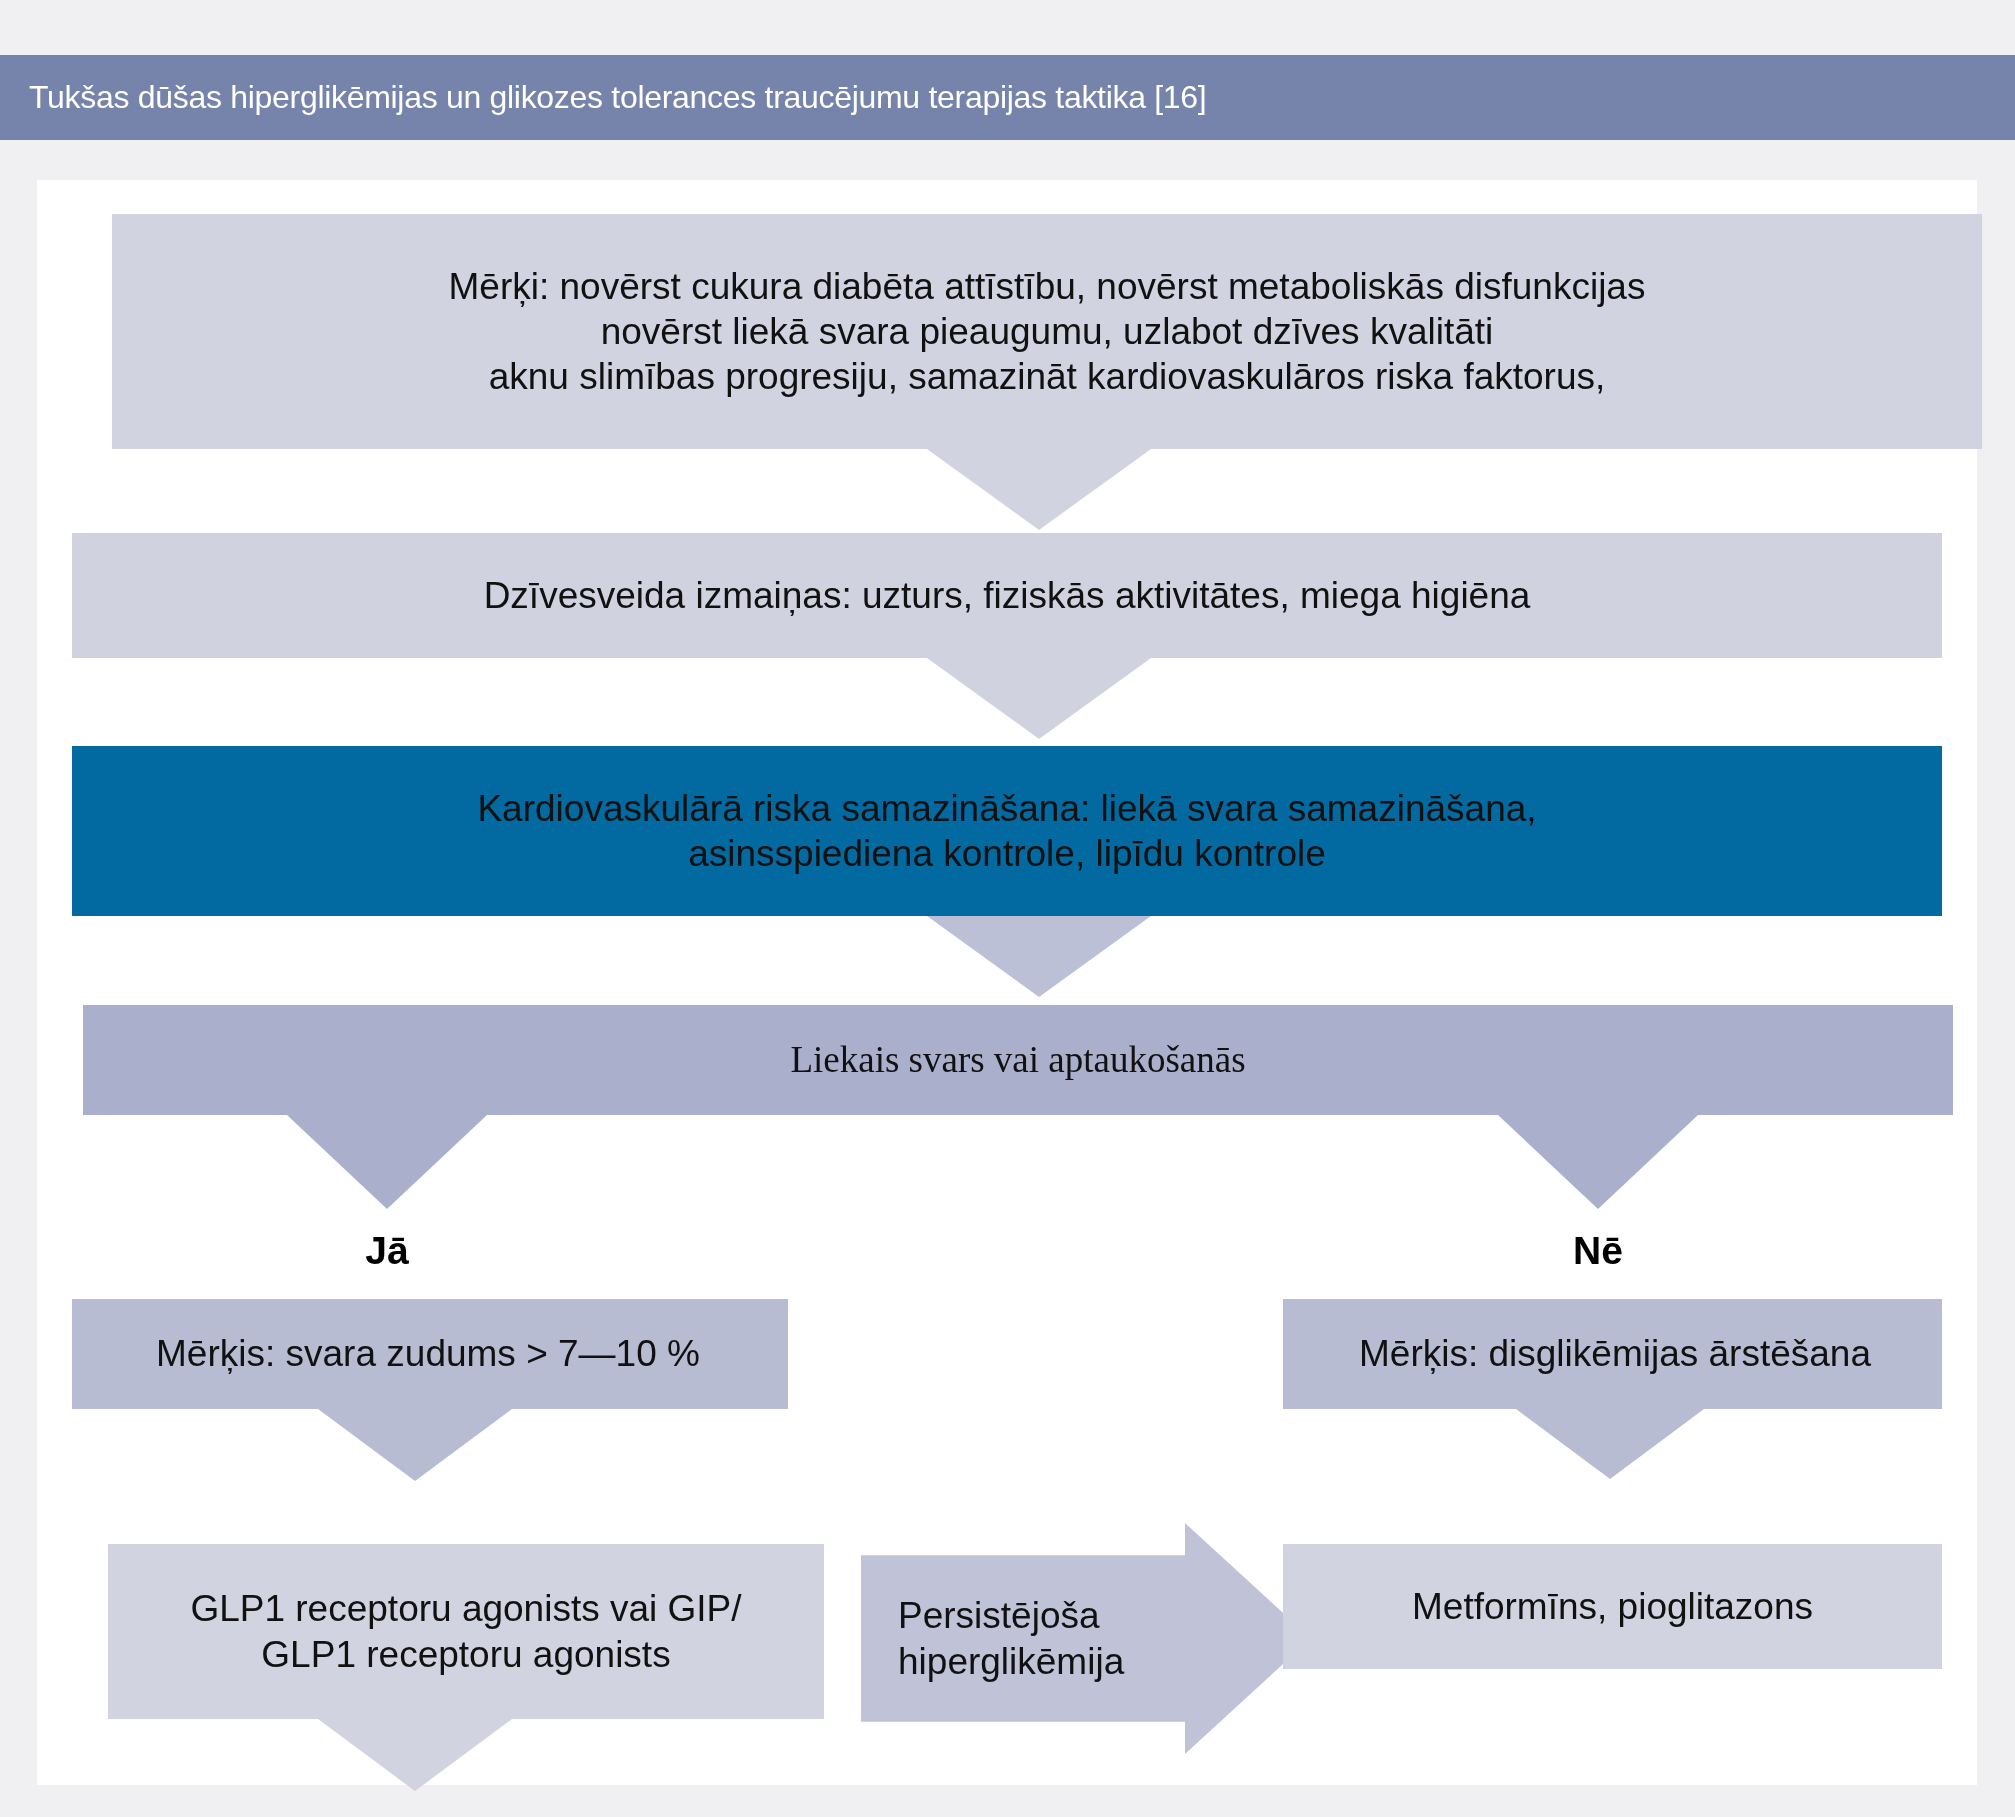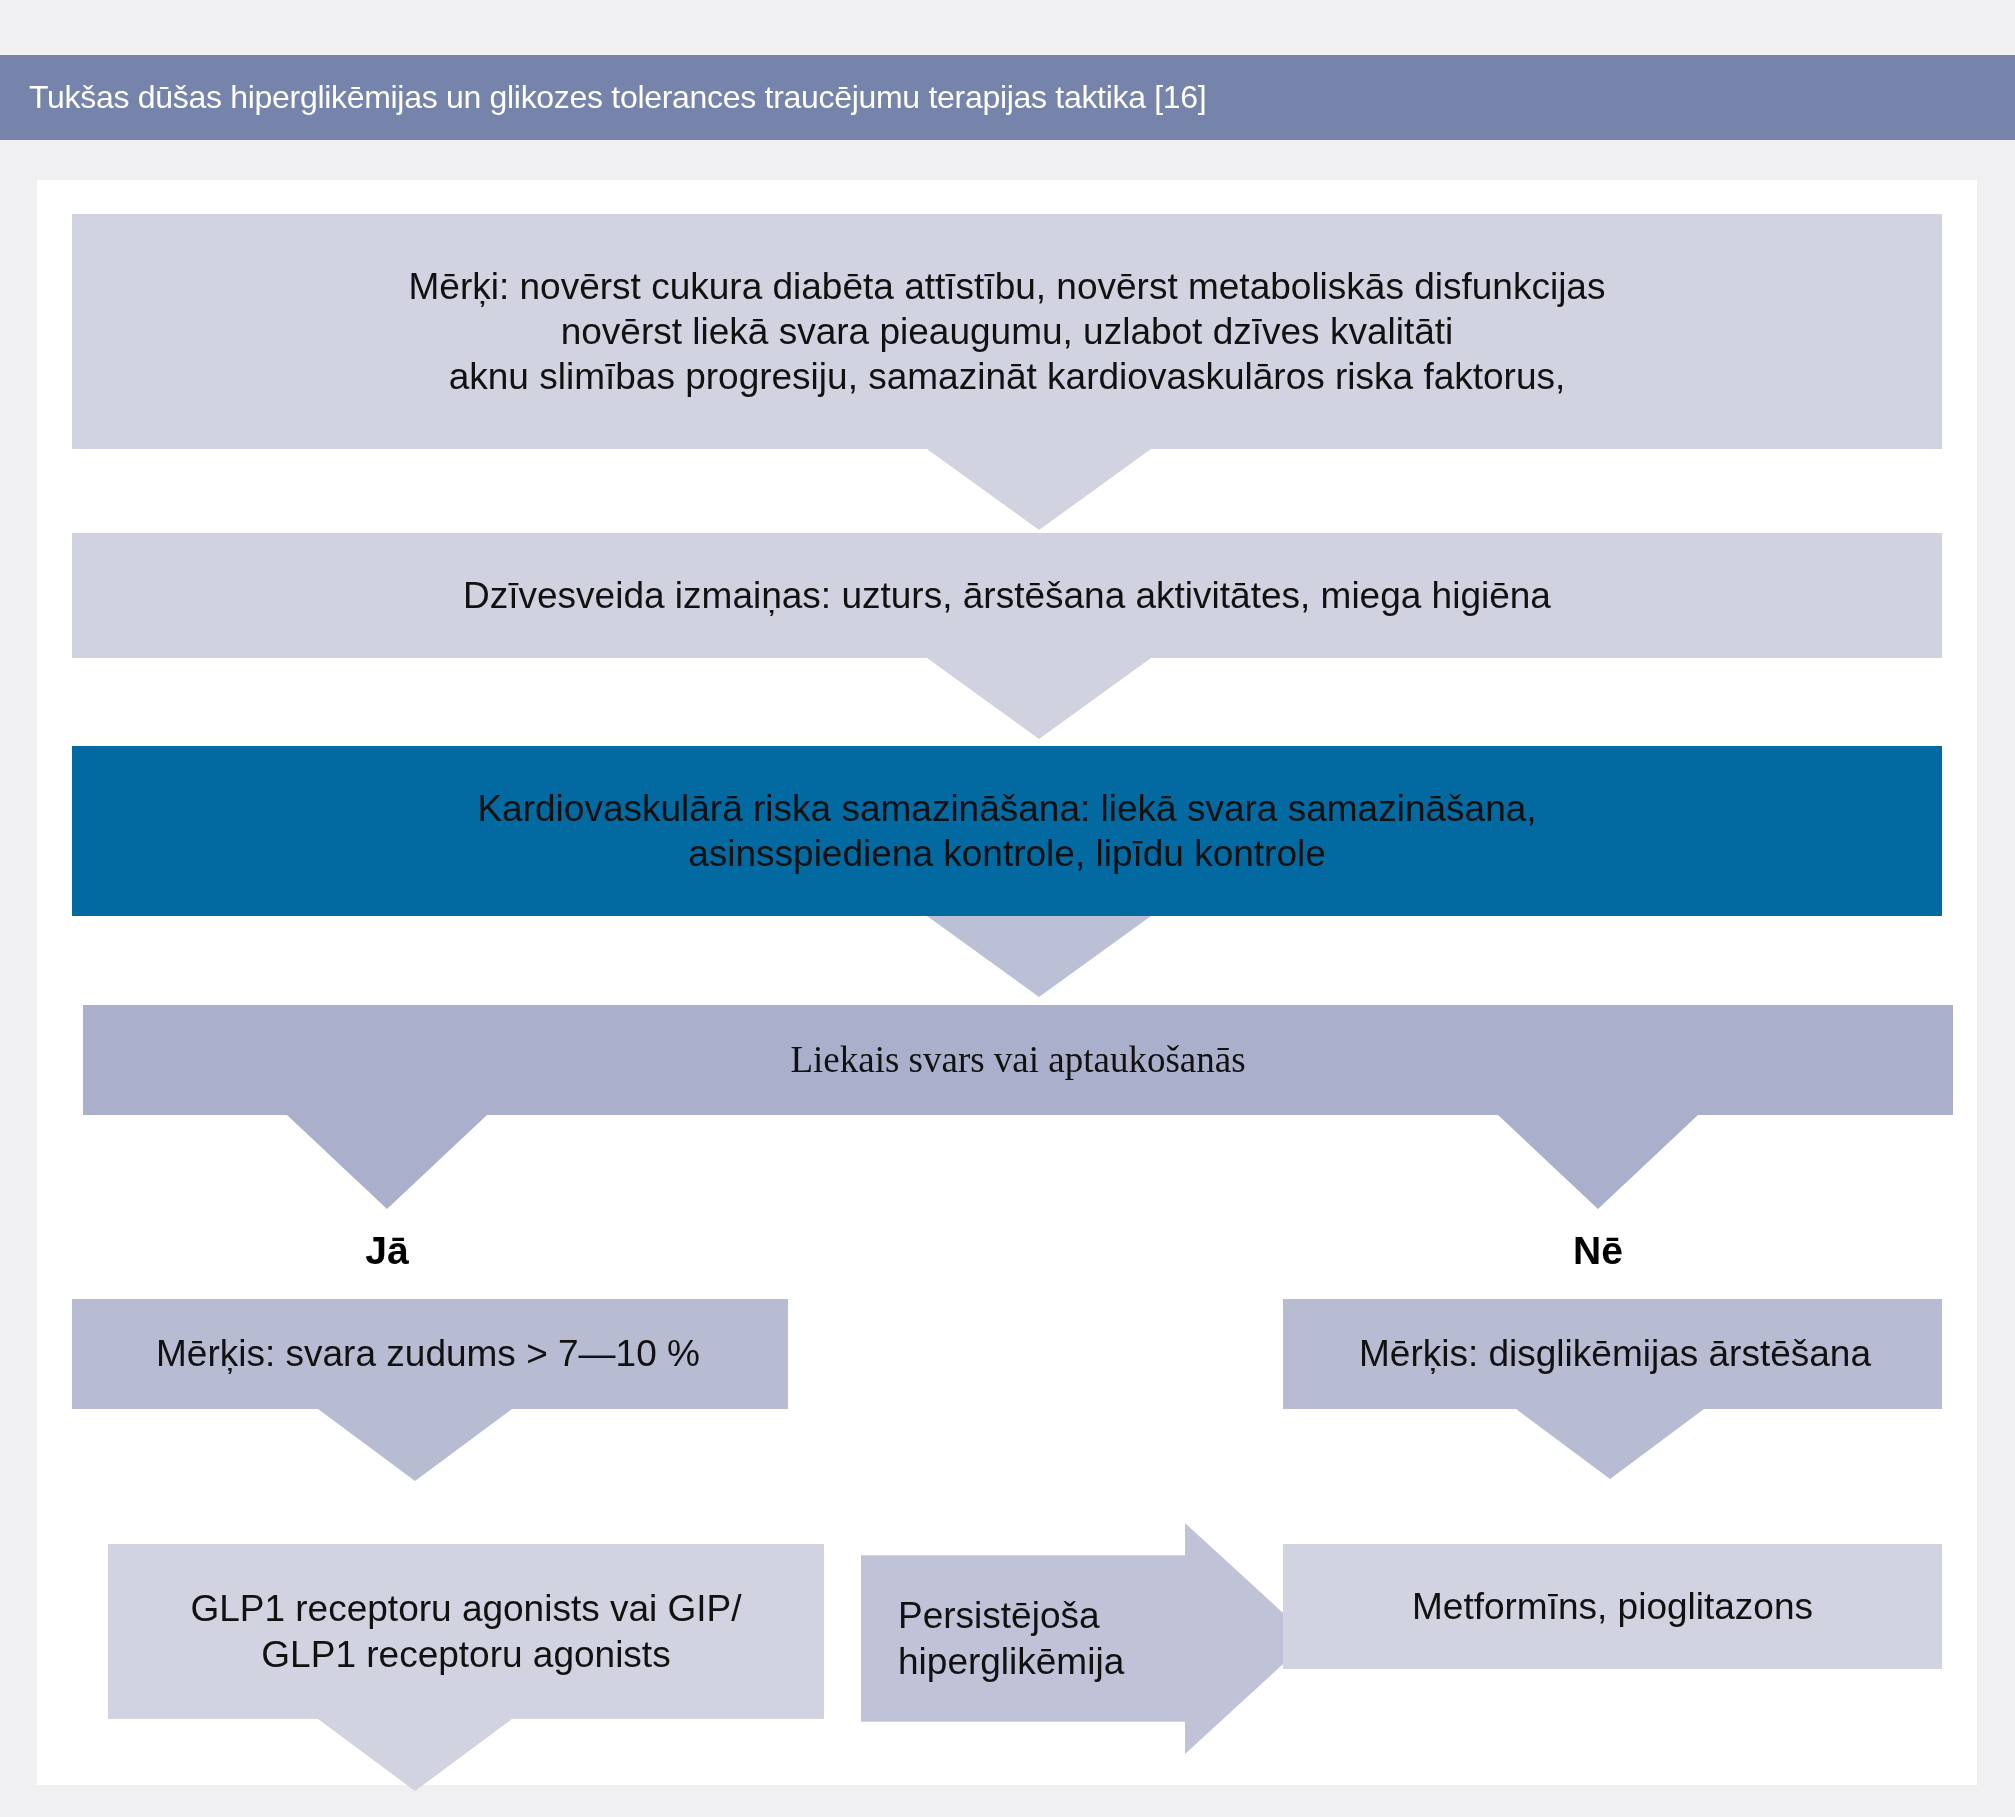--- a/index.html
+++ b/index.html
@@ -57,21 +57,21 @@
     justify-content: center;
     text-align: center;
     color: #111111;
     font-size: 37px;
     line-height: 1.22;
     padding: 0 19px;
   }
   .node .node-text { display: block; }
 
   
-  .tone-1 { background: #d2d3e0; }
+  .tone-1 { background: #d2d3e0; margin-left: 40px; }
   .tone-2 { background: #d0d2e0; }
   .tone-3 { background: #0369a1; }
   .tone-4 { background: #aab0cb; }
   .tone-5 { background: #b8bcd2; }
   .tone-6 { background: #d2d3e0; }
 
   
   .down-arrow {
     position: absolute;
     width: 0;
@@ -125,21 +125,21 @@
       <div>
         <span class="node-text">Mērķi: novērst cukura diabēta attīstību, novērst metaboliskās disfunkcijas</span>
         <span class="node-text">novērst liekā svara pieaugumu, uzlabot dzīves kvalitāti</span>
         <span class="node-text">aknu slimības progresiju, samazināt kardiovaskulāros riska faktorus,</span>
       </div>
     </div>
     <div class="down-arrow" style="left:890px; top:269px; border-left-width:112px; border-right-width:112px; border-top-width:81px; border-top-color:#d2d3e0;"></div>
 
     <div class="node tone-2" style="left:35px; top:353px; width:1870px; height:125px;">
       <div>
-        <span class="node-text">Dzīvesveida izmaiņas: uzturs, ārstēšana aktivitātes, miega higiēna</span>
+        <span class="node-text">Dzīvesveida izmaiņas: uzturs, fiziskās aktivitātes, miega higiēna</span>
       </div>
     </div>
     <div class="down-arrow" style="left:890px; top:478px; border-left-width:112px; border-right-width:112px; border-top-width:81px; border-top-color:#d0d2e0;"></div>
 
     <div class="node tone-3" style="left:35px; top:566px; width:1870px; height:170px;">
       <div>
         <span class="node-text">Kardiovaskulārā riska samazināšana: liekā svara samazināšana,</span>
         <span class="node-text">asinsspiediena kontrole, lipīdu kontrole</span>
       </div>
     </div>

